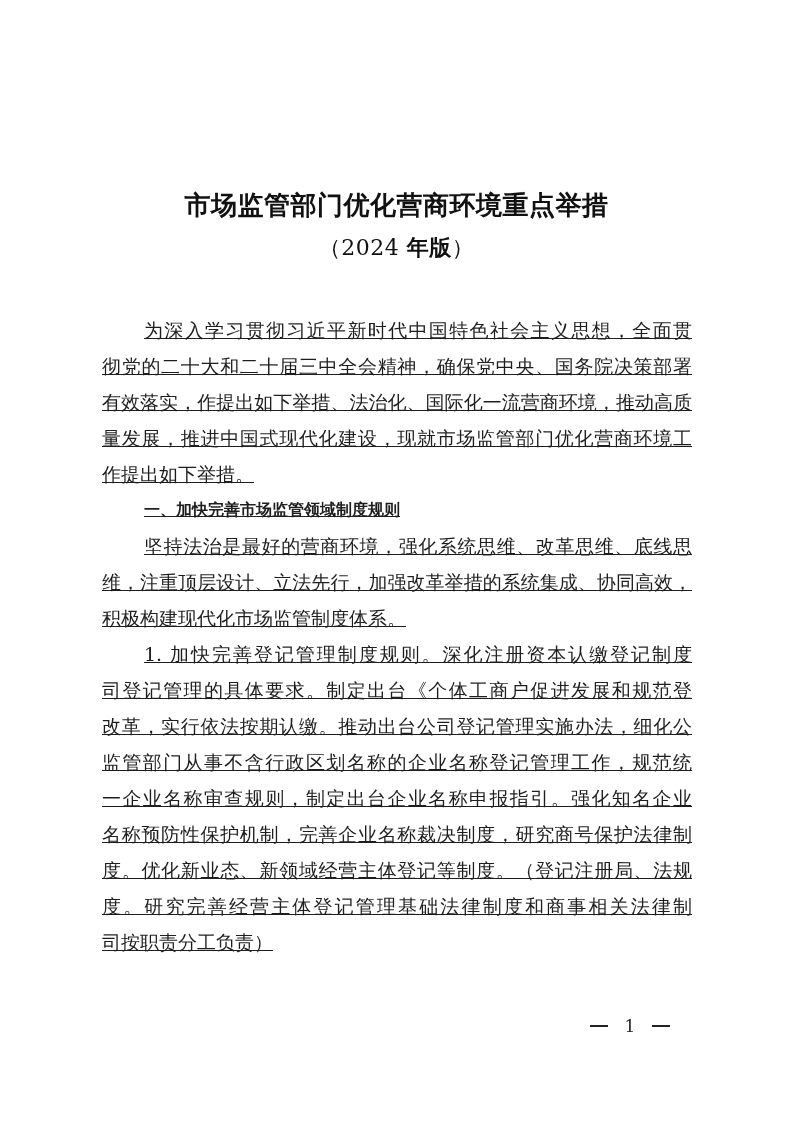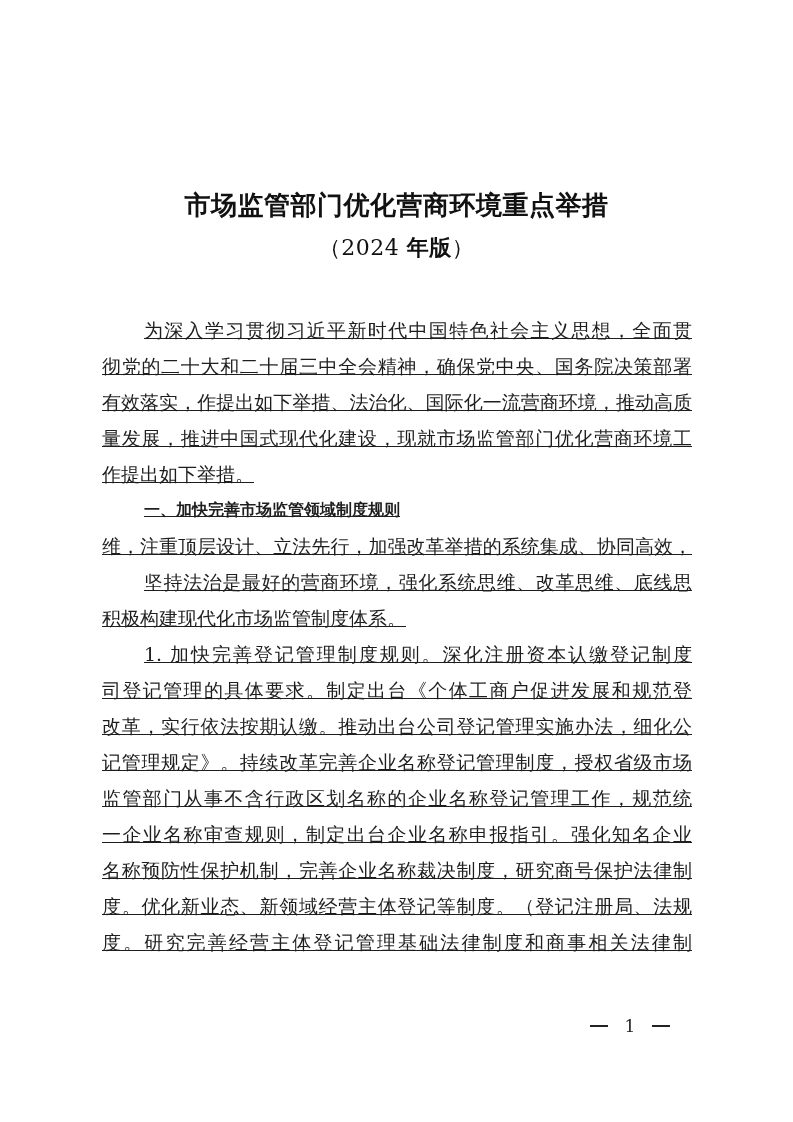--- a/index.html
+++ b/index.html
@@ -110,35 +110,35 @@
       <div class="line">有效落实，作提出如下举措、法治化、国际化一流营商环境，推动高质</div>
       <div class="line">量发展，推进中国式现代化建设，现就市场监管部门优化营商环境工</div>
       <div class="line last">作提出如下举措。</div>
     </div>
 
     <div>
       <div class="line heading">一、加快完善市场监管领域制度规则</div>
     </div>
 
     <div>
+      <div class="line indent">坚持法治是最好的营商环境，强化系统思维、改革思维、底线思</div>
       <div class="line">维，注重顶层设计、立法先行，加强改革举措的系统集成、协同高效，</div>
-      <div class="line indent">坚持法治是最好的营商环境，强化系统思维、改革思维、底线思</div>
       <div class="line last">积极构建现代化市场监管制度体系。</div>
     </div>
 
     <div>
       <div class="line indent">1. 加快完善登记管理制度规则。深化注册资本认缴登记制度</div>
       <div class="line">司登记管理的具体要求。制定出台《个体工商户促进发展和规范登</div>
       <div class="line">改革，实行依法按期认缴。推动出台公司登记管理实施办法，细化公</div>
-      <div class="line">记管理规定》。持续改革完善企业名称登记管理制度，授权省级市场</div>
       <div class="line">监管部门从事不含行政区划名称的企业名称登记管理工作，规范统</div>
       <div class="line">一企业名称审查规则，制定出台企业名称申报指引。强化知名企业</div>
       <div class="line">名称预防性保护机制，完善企业名称裁决制度，研究商号保护法律制</div>
       <div class="line">度。优化新业态、新领域经营主体登记等制度。（登记注册局、法规</div>
       <div class="line">度。研究完善经营主体登记管理基础法律制度和商事相关法律制</div>
+      <div class="line last">司按职责分工负责）</div>
     </div>
   </div>
 
   <div class="page-number">
     <span class="dash"></span>
     <span>1</span>
     <span class="dash"></span>
   </div>
 </div>
 

